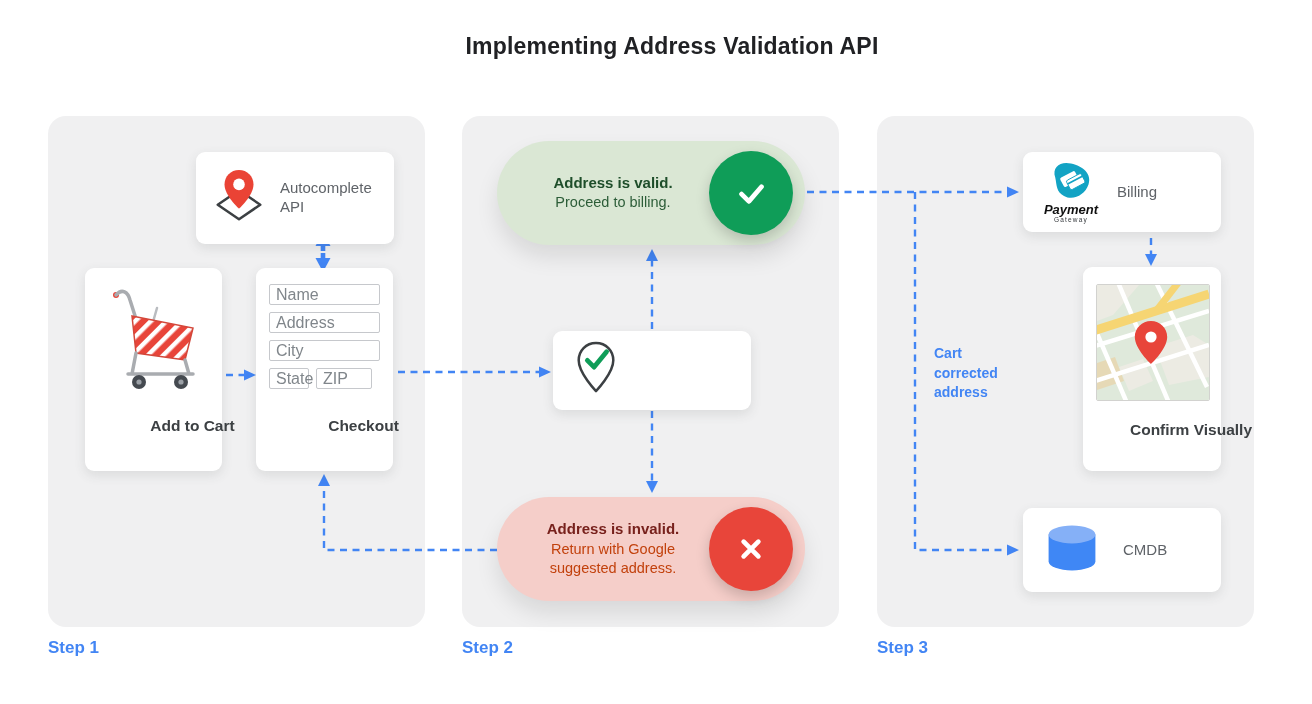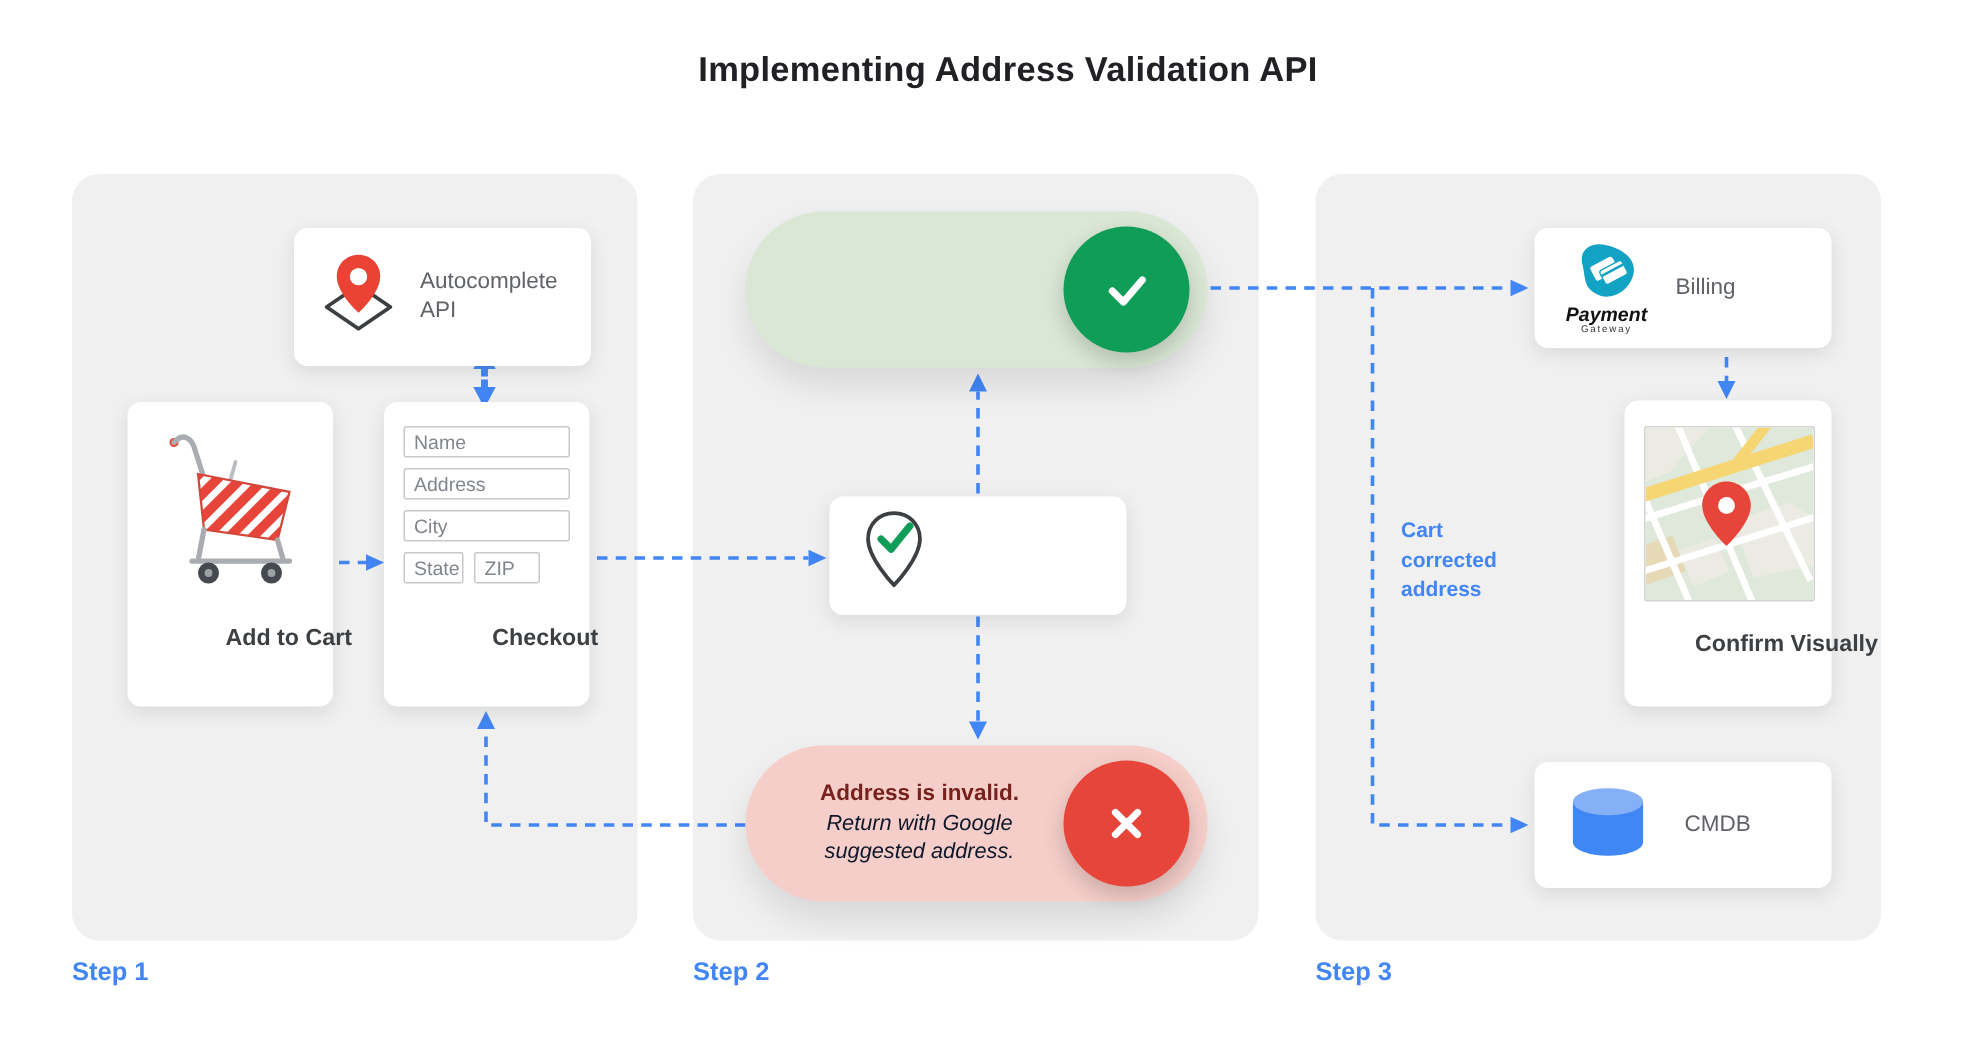--- a/index.html
+++ b/index.html
@@ -10,32 +10,32 @@
   .panel{position:absolute;top:116px;width:377px;height:511px;background:#f0f0f1;border-radius:18px;}
   #panel1{left:48px;} #panel2{left:462px;} #panel3{left:877px;}
   .connector-svg{position:absolute;left:0;top:0;z-index:1;pointer-events:none;}
   .card{position:absolute;background:#ffffff;border-radius:9px;z-index:2;
         box-shadow:0 4px 12px rgba(60,64,67,.12);}
   .hcard{display:flex;align-items:center;}
   .card-label{font-size:15px;color:#5f6368;line-height:1.25;}
   .card-label-bold{font-size:15.5px;font-weight:bold;color:#3c4043;}
   .vcard-label{position:absolute;left:0;bottom:36px;width:100%;text-align:center;padding-left:39px;}
   .field{box-sizing:border-box;height:21px;border:1px solid #c6c8cc;border-radius:2px;background:#fff;
-         font-size:13px;color:#80868b;line-height:19px;padding-left:6px;margin-bottom:7px;}
+         font-size:16px;color:#80868b;line-height:19px;padding-left:6px;margin-bottom:7px;}
   .fields-row{display:flex;gap:7px;}
   .pill{position:absolute;width:308px;height:104px;border-radius:52px;z-index:2;
         box-shadow:0 12px 22px rgba(0,0,0,.10);}
   .pill-green{background:#dae7d4;}
   .pill-red{background:#f5cec9;}
   .pill-text{position:absolute;left:26px;top:0;height:100%;width:180px;display:flex;
              flex-direction:column;justify-content:center;text-align:center;}
   .pill-title{font-weight:bold;font-size:15px;line-height:1.35;}
   .pill-sub{font-size:14.5px;line-height:1.35;}
   .pill-green .pill-title{color:#1e4e2a;} .pill-green .pill-sub{color:#2c5d38;}
-  .pill-red .pill-title{color:#77211c;} .pill-red .pill-sub{color:#0f172a;font-style:italic;}
+  .pill-red .pill-title{color:#77211c;} .pill-red .pill-sub{color:#c2410c;}
   .circle-badge{position:absolute;right:12px;top:10px;width:84px;height:84px;border-radius:50%;
                 display:flex;align-items:center;justify-content:center;
                 box-shadow:0 6px 14px rgba(0,0,0,.18);}
   .badge-green{background:#0f9d58;}
   .badge-red{background:#e8453a;}
   .step-label{position:absolute;top:638px;font-size:17px;font-weight:bold;color:#4285f4;z-index:2;}
   .note{position:absolute;left:934px;top:344px;width:92px;font-size:14px;font-weight:bold;
         color:#4285f4;line-height:1.4;z-index:2;}
   .logo-wrap{width:64px;display:flex;flex-direction:column;align-items:center;margin:0 14px 0 16px;}
   .logo-title{font-size:13px;font-weight:bold;font-style:italic;color:#111;line-height:1;margin-top:1px;}
@@ -118,27 +118,31 @@
     <span class="card-label-bold vcard-label">Add to Cart</span>
   </div>
 
   <div class="card" style="left:256px;top:268px;width:137px;height:203px;">
     <div style="position:absolute;left:13px;top:16px;width:111px;">
       <div class="field">Name</div>
       <div class="field">Address</div>
       <div class="field">City</div>
       <div class="fields-row">
         <div class="field" style="width:40px;">State</div>
-        <div class="field" style="width:44px;">ZIP</div>
+        <div class="field" style="width:56px;">ZIP</div>
       </div>
     </div>
     <span class="card-label-bold vcard-label">Checkout</span>
   </div>
 
   <div class="pill pill-green" style="left:497px;top:141px;">
+    <div class="pill-text">
+      <span class="pill-title">Address is valid.</span>
+      <span class="pill-sub">Proceed to billing.</span>
+    </div>
     <div class="circle-badge badge-green">
       <svg width="42" height="42" viewBox="0 0 40 40">
         <polyline points="11,21 18,28 30,14" stroke="#ffffff" stroke-width="4.5" fill="none" stroke-linecap="round" stroke-linejoin="round"></polyline>
       </svg>
     </div>
   </div>
 
   <div class="card hcard" style="left:553px;top:331px;width:198px;height:79px;">
     <span style="margin:0 12px 0 18px;">
       <svg width="50" height="58" viewBox="0 0 52 60">

